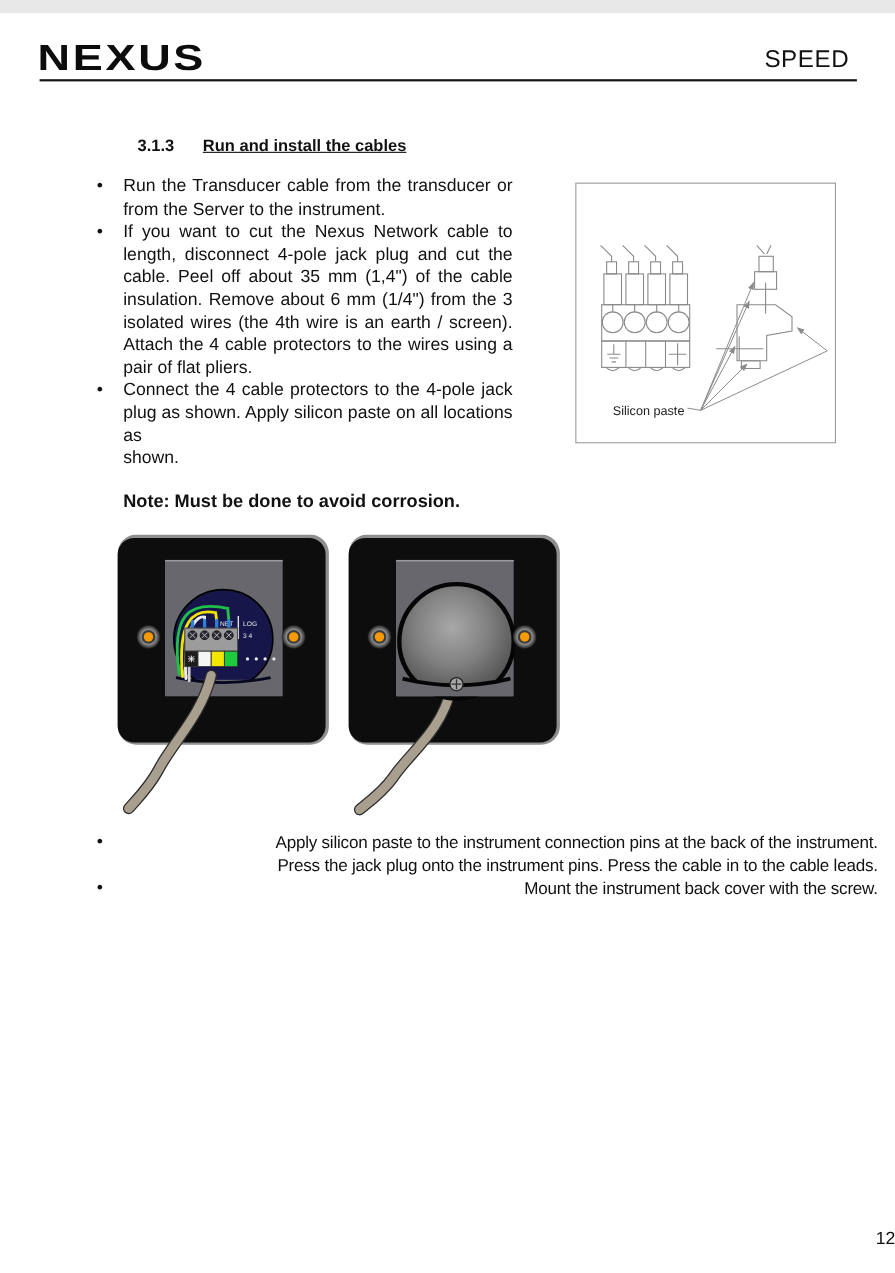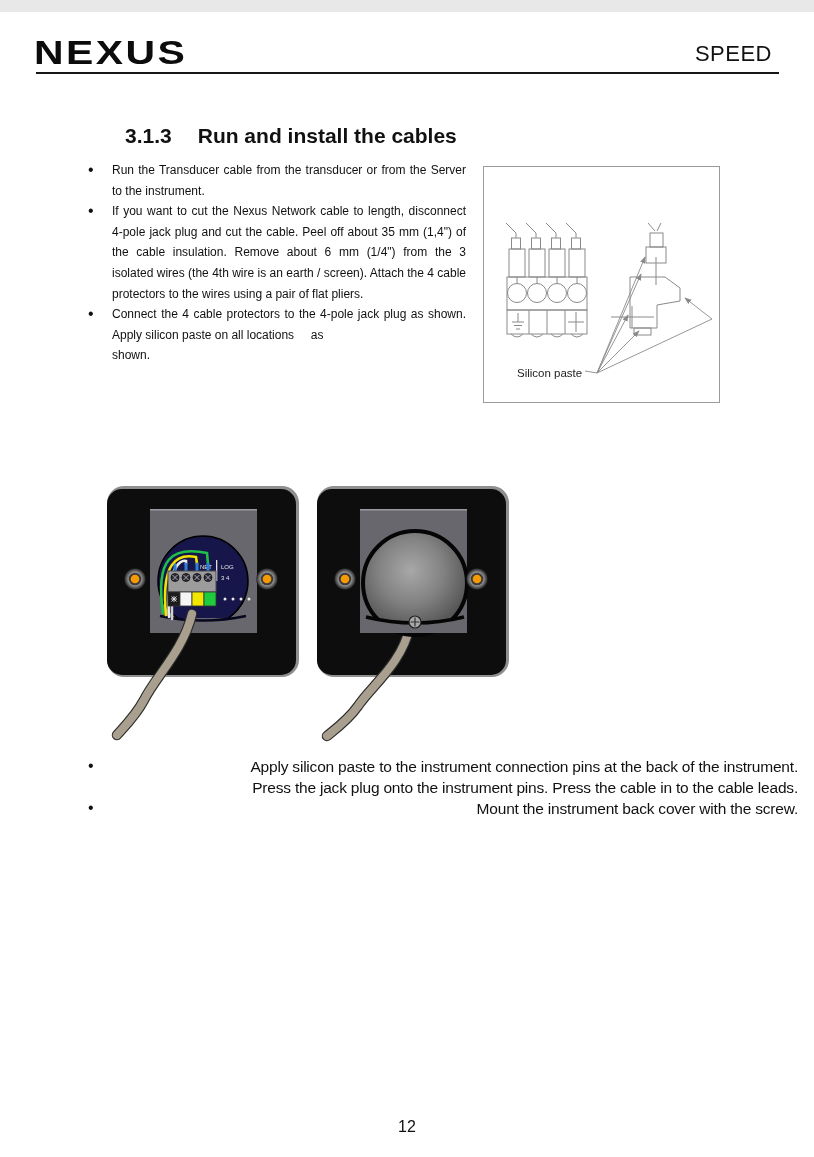--- a/index.html
+++ b/index.html
@@ -8,43 +8,43 @@
     background:#ffffff; overflow:hidden;
     font-family:"Liberation Sans", sans-serif; color:#111;
   }
   .abs{position:absolute;}
   .logo{
     left:34px; top:22px; font-weight:900; font-size:33px; letter-spacing:2px;
     transform:scaleX(1.24); transform-origin:left center; color:#0c0c0c;
   }
   .product{right:42px; top:29px; font-size:22px; letter-spacing:.5px;}
   .rule{left:36px; top:60px; width:743px; height:2px; background:#161616;}
-  .heading{left:125px; top:112px; font-weight:bold; font-size:21px; display:flex;}
-  .heading .title{margin-left:26px;}
+  .heading{left:125px; top:112px; font-weight:bold; font-size:15px; display:flex;}
+  .heading .title{margin-left:26px;text-decoration:underline;}
   .bullet-group{left:88px; top:148px; width:380px; list-style:none; margin:0; padding:0;}
   .bullet-group li{display:flex; margin:0; padding:0;}
   .bullet-group .marker{width:24px; font-size:16px; line-height:20.6px;}
   .bullet-group .btxt{
-    width:354px; font-size:12px; line-height:20.6px;
+    width:354px; font-size:16px; line-height:20.6px;
     text-align:justify; white-space:pre-wrap;
   }
   .figure-box{
-    left:483px; top:154px; width:237px; height:237px;
+    left:523px; top:154px; width:237px; height:237px;
     border:1px solid #9a9a9a; box-sizing:border-box; background:#fff;
   }
   .note{left:112px; top:435px; font-weight:bold; font-size:16.5px;}
   .inst{width:205px; height:258px;}
   .inst-left{left:106px; top:474px;}
   .inst-right{left:316px; top:474px;}
   .bullet-group.bottom{top:744px; width:710px;}
   .bullet-group.bottom .btxt{
     width:686px; font-size:15.5px; line-height:21px; letter-spacing:-0.2px;
     text-align:right; white-space:pre-wrap;
   }
-  .page-number{left:0; top:1106px; width:100%; text-align:center; font-size:16px;}
+  .page-number{left:0; top:1106px; width:100%; text-align:right; font-size:16px;}
 </style>
 </head>
 <body>
 
 <div class="page">
 
   <div class="abs logo">NEXUS</div>
   <div class="abs product">SPEED</div>
   <div class="abs rule"></div>
 
@@ -124,20 +124,21 @@
         <path d="M113,206 L157,107" marker-end="url(#arrh)"></path>
         <path d="M113,206 L144,148" marker-end="url(#arrh)"></path>
         <path d="M113,206 L155,164" marker-end="url(#arrh)"></path>
         <path d="M113,206 L228,152 L201,131" marker-end="url(#arrh)"></path>
         <path d="M101,204 L113,206"></path>
       </g>
       <text x="33" y="210" font-size="11.5" fill="#222" stroke="none">Silicon paste</text>
     </svg>
   </div>
 
+  <div class="abs note">Note: Must be done to avoid corrosion.</div>
 
   <svg class="abs inst inst-left" viewBox="0 0 205 258">
     <defs>
       <radialGradient id="rosetteL" cx="50%" cy="50%" r="50%">
         <stop offset="0%" stop-color="#efefef"></stop>
           <stop offset="45%" stop-color="#b5b5b5"></stop>
         <stop offset="85%" stop-color="#3c3c3c"></stop>
           <stop offset="100%" stop-color="#0d0d0d" stop-opacity="0"></stop>
       </radialGradient>
     </defs>

